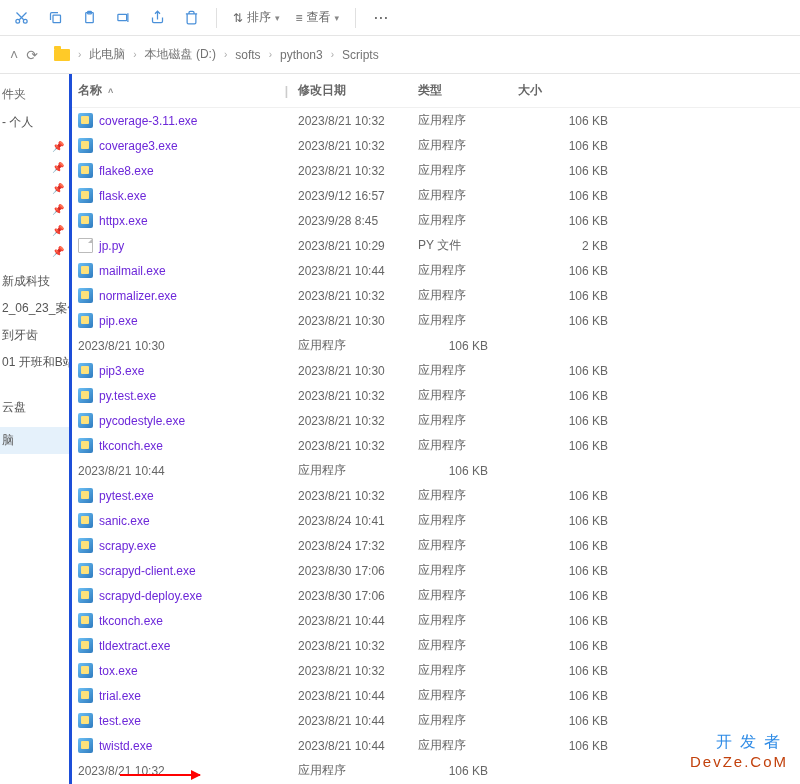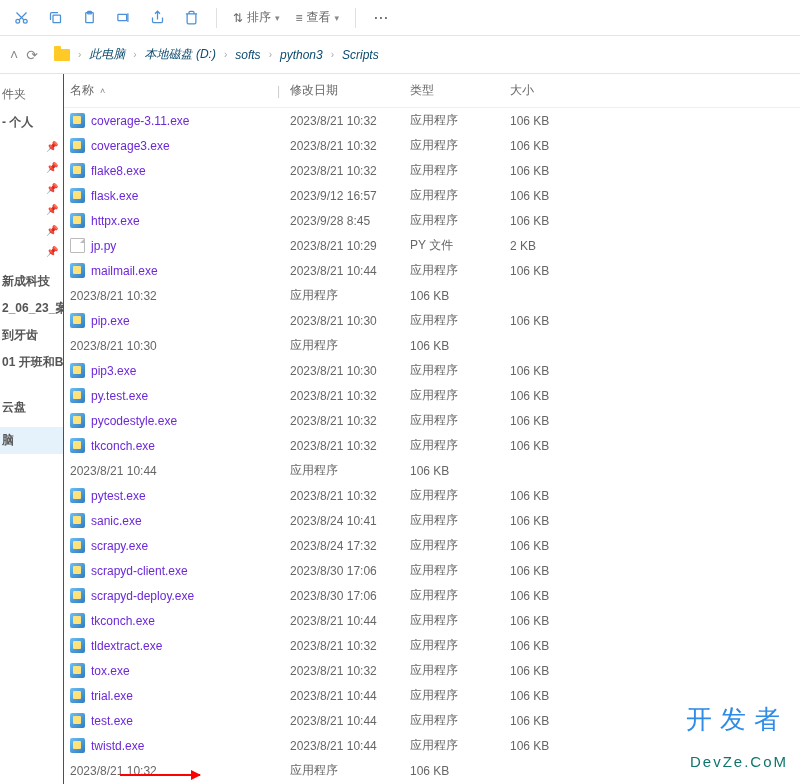--- a/index.html
+++ b/index.html
@@ -10,46 +10,46 @@
 .toolbar .sep { width: 1px; height: 20px; background: #e0e0e0; margin: 0 6px; }
 .toolbar .labeled { display: flex; align-items: center; gap: 4px; color: #666; cursor: pointer; padding: 4px 6px; }
 .toolbar .more { color: #666; letter-spacing: 1px; font-weight: bold; padding: 0 8px; cursor: pointer; }
 
 .navrow { display: flex; align-items: center; height: 38px; border-bottom: 1px solid #e5e5e5; }
 .navbtns { display: flex; gap: 8px; padding: 0 10px; }
 .navbtns .nbtn { color: #888; cursor: pointer; font-size: 14px; }
 .breadcrumb { display: flex; align-items: center; gap: 8px; padding-left: 6px; color: #555; }
 .breadcrumb .folder-ico { display:inline-block; width:16px; height:12px; background:#ffca28; border-radius:1px; position:relative; }
 .breadcrumb .folder-ico:before { content:''; position:absolute; top:-3px; left:0; width:7px; height:3px; background:#ffca28; border-radius:1px 1px 0 0;}
-.breadcrumb .crumb { color: #0c4a6e; cursor: pointer; font-style: italic; }
+.breadcrumb .crumb { color: #737373; cursor: pointer; }
 .breadcrumb .chev { color: #aaa; font-size: 10px; }
 
 .main { display: flex; height: calc(784px - 36px - 38px); }
-.sidebar { width: 64px; border-right: 1px solid #1d4ed8; padding-top: 6px; }
+.sidebar { width: 72px; border-right: 3px solid #1d4ed8; padding-top: 6px; }
 .sidebar .shead { color: #666; padding: 6px 0 6px 2px; font-size: 12px; }
-.sidebar .sitem { display:flex; justify-content:space-between; align-items:center; padding: 5px 4px 5px 2px; color:#555; cursor:pointer; font-size:12px; white-space:nowrap; overflow:hidden;font-weight:bold; }
+.sidebar .sitem { display:flex; justify-content:space-between; align-items:center; padding: 5px 4px 5px 2px; color:#555; cursor:pointer; font-size:12px; white-space:nowrap; overflow:hidden; }
 .sidebar .sitem .pin { color:#888; font-size:10px; }
 .sidebar .sitem.active { background:#e5f1fb; }
 
 .content { flex: 1; overflow: auto; }
 .cols { display: grid; grid-template-columns: 220px 120px 100px 120px; align-items: center; padding: 8px 6px; border-bottom: 1px solid #f0f0f0; color: #666; }
-.cols .colh { display:flex; align-items:center; gap:6px; cursor:pointer; }
+.cols .colh { display:flex; align-items:center; gap:6px; cursor:pointer;font-weight:bold; }
 .cols .sort-ind { color:#888; font-size:9px; }
 .row { display: grid; grid-template-columns: 220px 120px 100px 120px; align-items: center; padding: 4px 6px; height: 25px; cursor: pointer; }
 .fname { display: flex; align-items: center; gap: 6px; color: #6d28d9; }
 .exe-ico { width:15px; height:15px; display:inline-block; background: linear-gradient(135deg,#6cc0f5,#2f7bbf); border-radius:2px; position:relative; flex-shrink:0; }
 .exe-ico:after { content:''; position:absolute; inset:3px 4px 4px 3px; background:#ffe27a; border-radius:1px; }
 .py-ico { width:15px; height:15px; display:inline-block; background:#fff; border:1px solid #bbb; border-radius:1px; position:relative; flex-shrink:0; }
 .py-ico:before { content:''; position:absolute; top:0; right:0; border-style:solid; border-width:0 0 4px 4px; border-color:transparent transparent #bbb transparent; }
 .cell { color: #666; }
-.cell.size { padding-right: 30px; }
+.cell.size { text-align: right; padding-right: 30px; }
 
 .watermark { position: absolute; right: 12px; bottom: 14px; text-align: right; }
-.watermark .w1 { color: #2e8be6; font-size: 26px; letter-spacing: 8px; font-weight: 500; }
-.watermark .w2 { color: #0f766e; font-size: 15px; letter-spacing: 2px; margin-top: 16px; }
+.watermark .w1 { color: #2e8be6; font-size: 16px; letter-spacing: 8px; font-weight: 500; }
+.watermark .w2 { color: #c2410c; font-size: 15px; letter-spacing: 2px; }
 
 .arrow { position:absolute; bottom:8px; left:120px; width:80px; height:2px; background:red; }
 .arrow:after { content:''; position:absolute; right:-1px; top:-4px; border-style:solid; border-width:5px 0 5px 10px; border-color:transparent transparent transparent red; }
 </style>
 </head>
 <body>
 
 <div class="toolbar">
   <div class="tbtn">
       <svg width="15" height="15" viewBox="0 0 24 24" fill="none" stroke="#4a90d9" stroke-width="2">
@@ -249,20 +249,24 @@
         <div class="row">
           <div class="fname">
             <span class="exe-ico"></span>
             <span>mailmail.exe</span>
           </div>
           <div class="cell">2023/8/21 10:44</div>
           <div class="cell">应用程序</div>
           <div class="cell size">106 KB</div>
         </div>
         <div class="row">
+          <div class="fname">
+            <span class="exe-ico"></span>
+            <span>normalizer.exe</span>
+          </div>
           <div class="cell">2023/8/21 10:32</div>
           <div class="cell">应用程序</div>
           <div class="cell size">106 KB</div>
         </div>
         <div class="row">
           <div class="fname">
             <span class="exe-ico"></span>
             <span>pip.exe</span>
           </div>
           <div class="cell">2023/8/21 10:30</div>

